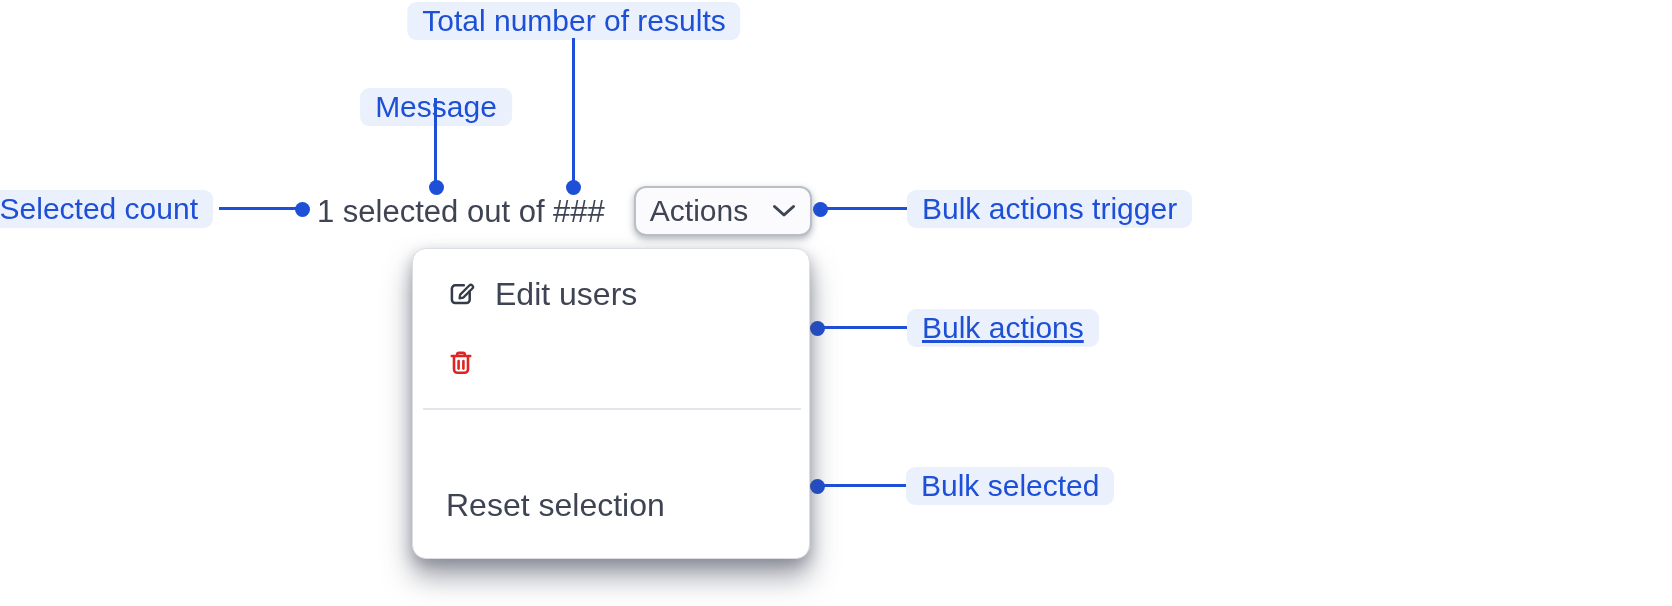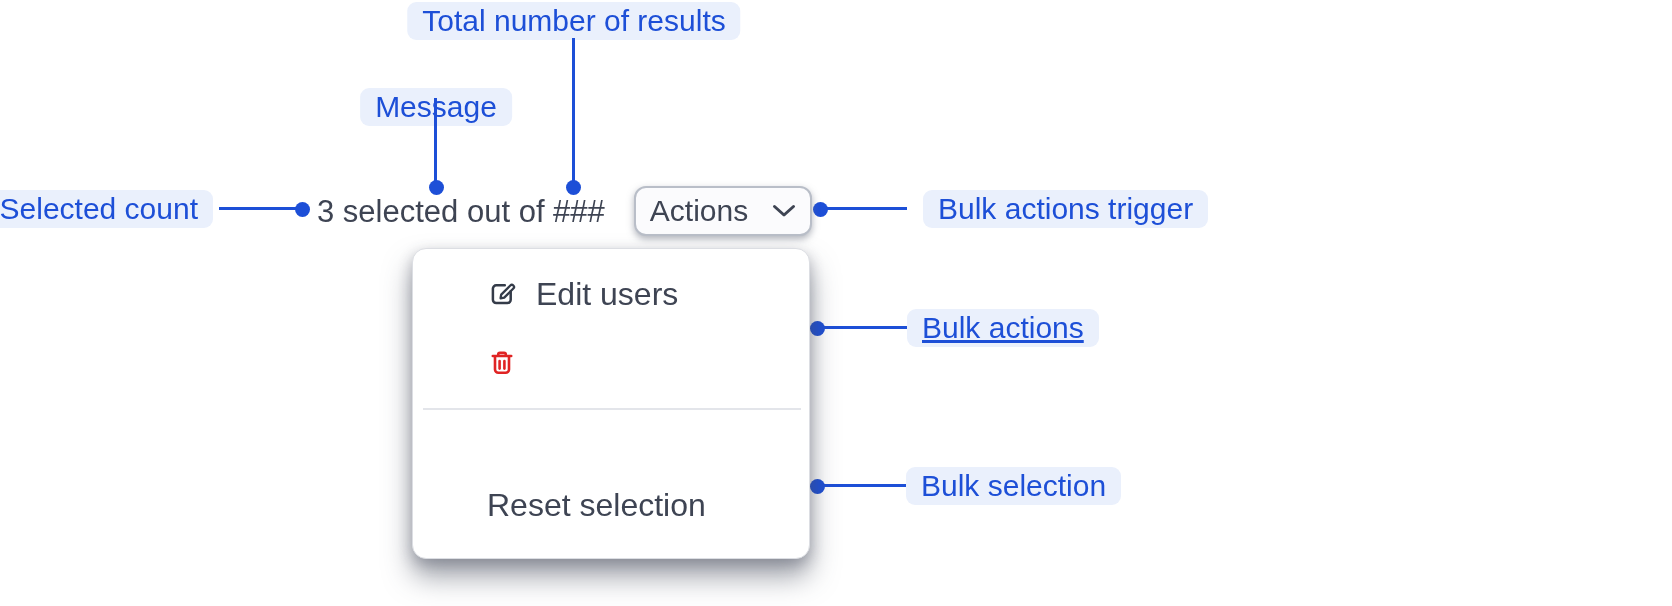--- a/index.html
+++ b/index.html
@@ -46,58 +46,58 @@
   .actions-btn svg{display:block;}
 
   
   .menu{
     position:absolute;left:412px;top:248px;width:398px;height:311px;
     background:var(--panel_bg);border:1px solid #DCDEE3;border-radius:14px;
     box-shadow:0 18px 28px rgba(70,76,92,.5),0 5px 14px rgba(70,76,92,.32);
   }
   .menu-item{
     position:absolute;left:33px;display:flex;align-items:center;gap:19px;height:36px;
-    font-size:32px;color:var(--text_dark);white-space:nowrap;cursor:pointer;margin-left:41px;
+    font-size:32px;color:var(--text_dark);white-space:nowrap;cursor:pointer;
   }
   .menu-item .mi-icon{width:30px;height:30px;flex:0 0 30px;}
   .menu-item.danger{color:var(--danger_red);}
   .menu-divider{position:absolute;left:10px;top:159px;width:378px;height:2px;background:var(--divider);}
 </style>
 </head>
 <body>
 
 <div class="stage">
 
   <div class="chip centered" style="left:574px;top:2px;">Total number of results</div>
 
   <div class="chip centered" style="left:436px;top:60px;margin-top:28px;">Message</div>
 
   <div class="chip" style="right:1459px;top:190px;">Selected count</div>
 
-  <div class="chip" style="left:907px;top:190px;margin-left:16px;">Bulk actions trigger</div>
+  <div class="chip" style="left:907px;top:190px;">Bulk actions trigger</div>
 
   <div class="chip" style="left:907px;top:309px;text-decoration:underline;">Bulk actions</div>
 
-  <div class="chip" style="left:906px;top:467px;">Bulk selection</div>
+  <div class="chip" style="left:906px;top:467px;">Bulk selected</div>
 
   <div class="conn" style="left:219px;top:207px;width:83px;height:3px;"></div>
   <div class="conn" style="left:434px;top:98px;width:3px;height:89px;"></div>
   <div class="conn" style="left:572px;top:38px;width:3px;height:149px;"></div>
   <div class="conn" style="left:820px;top:207px;width:87px;height:3px;"></div>
   <div class="conn" style="left:817px;top:326px;width:90px;height:3px;"></div>
   <div class="conn" style="left:817px;top:484px;width:89px;height:3px;"></div>
 
   <div class="dot" style="left:295px;top:202px;"></div>
   <div class="dot" style="left:429px;top:180px;"></div>
   <div class="dot" style="left:566px;top:180px;"></div>
   <div class="dot" style="left:813px;top:202px;"></div>
   <div class="dot" style="left:810px;top:321px;"></div>
   <div class="dot" style="left:810px;top:479px;"></div>
 
-  <div class="summary">3 selected out of ###</div>
+  <div class="summary">1 selected out of ###</div>
 
   <button class="actions-btn">
     <span>Actions</span>
     <span style="display:flex;">
       <svg width="24" height="14" viewBox="0 0 24 14" fill="none">
         <path d="M2.5 2.5 L12 11 L21.5 2.5" stroke="#3E4453" stroke-width="3" stroke-linecap="round" stroke-linejoin="round"></path>
       </svg>
     </span>
   </button>
 

